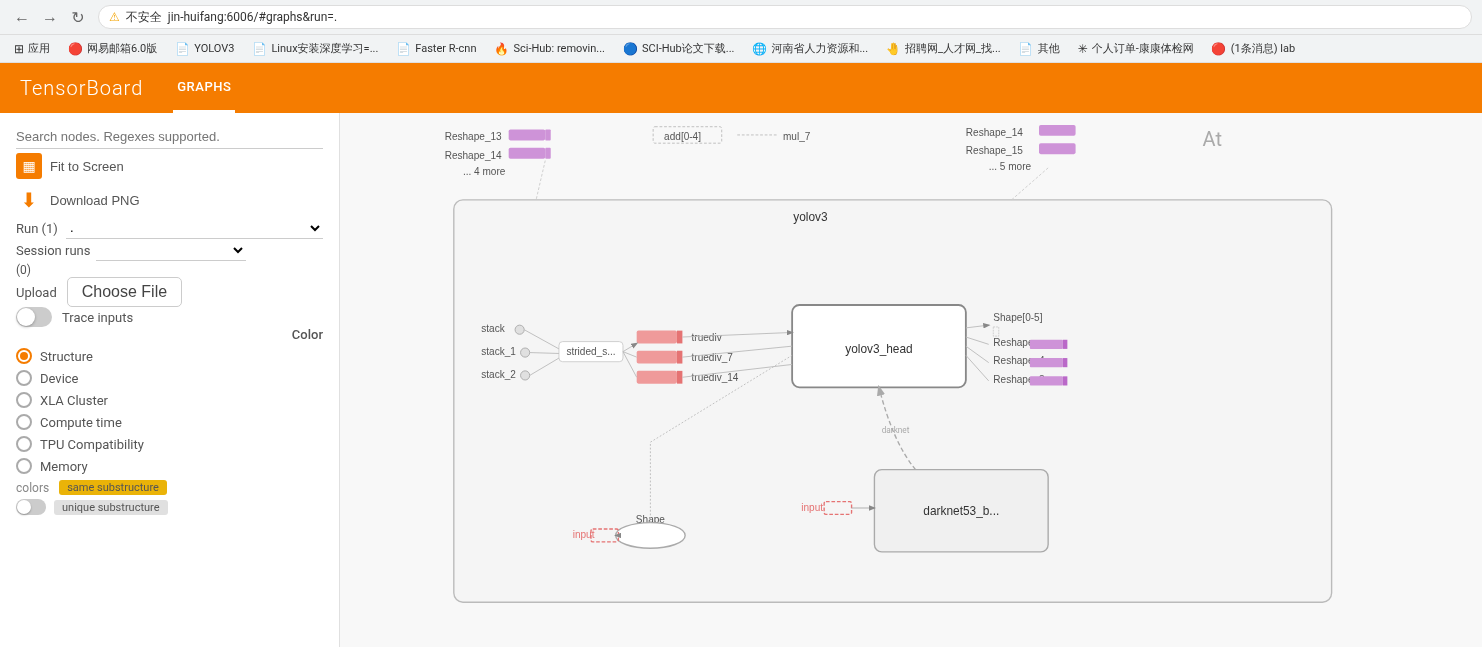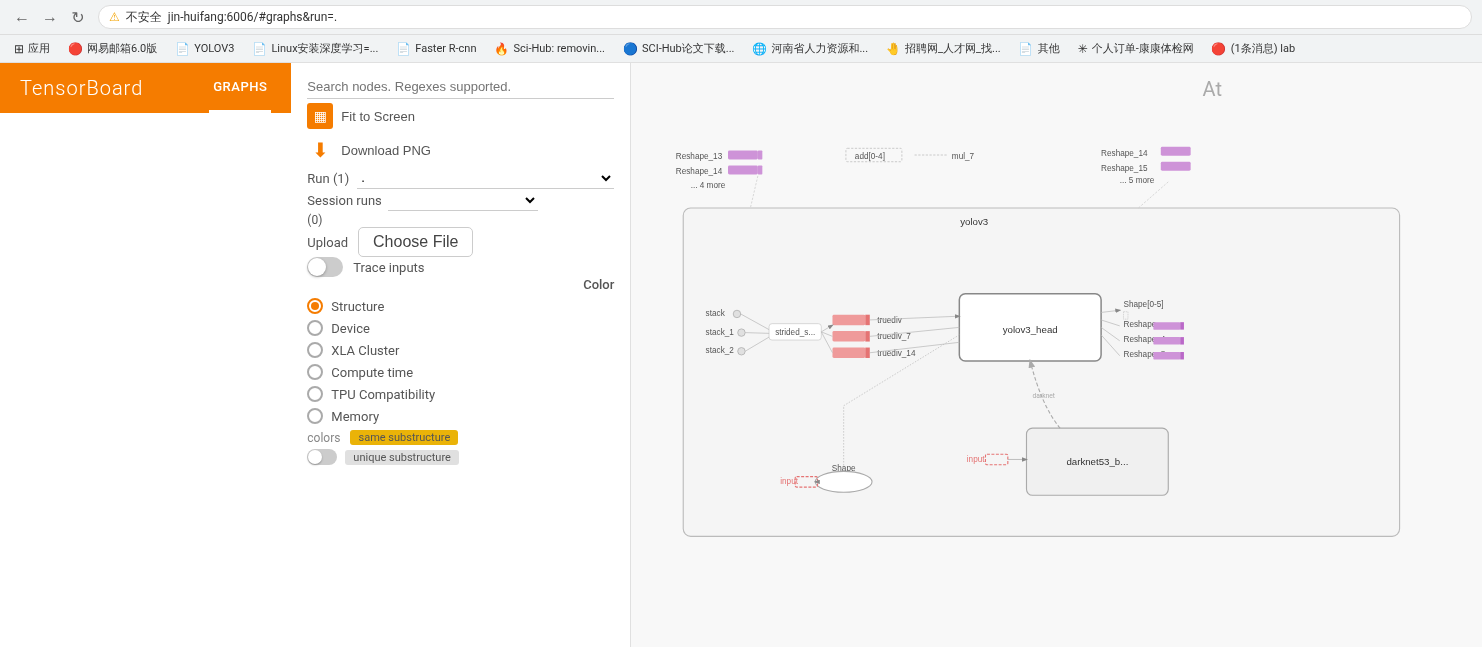--- a/index.html
+++ b/index.html
@@ -59,21 +59,21 @@
       cursor: pointer;
       white-space: nowrap;
       font-size: 11px;
       color: #333;
     }
     .bm-icon { font-size: 12px; }
 
     
     .app-container {
       display: flex;
-      flex-direction: row;
+      flex-direction: column;
       height: calc(647px - 63px);
     }
 
     
     .app-header {
       background: #f57c00;
       height: 50px;
       display: flex;
       align-items: center;
       padding: 0 20px;
@@ -92,21 +92,20 @@
       padding: 0 4px;
       height: 50px;
       display: flex;
       align-items: center;
       border-bottom: 3px solid transparent;
       cursor: pointer;
       letter-spacing: 0.5px;
     }
     .header-nav-item.active {
       border-bottom-color: #fff;
-      margin-left: 36px;
     }
 
     
     .main-content {
       display: flex;
       flex: 1;
       overflow: hidden;
     }
 
     

